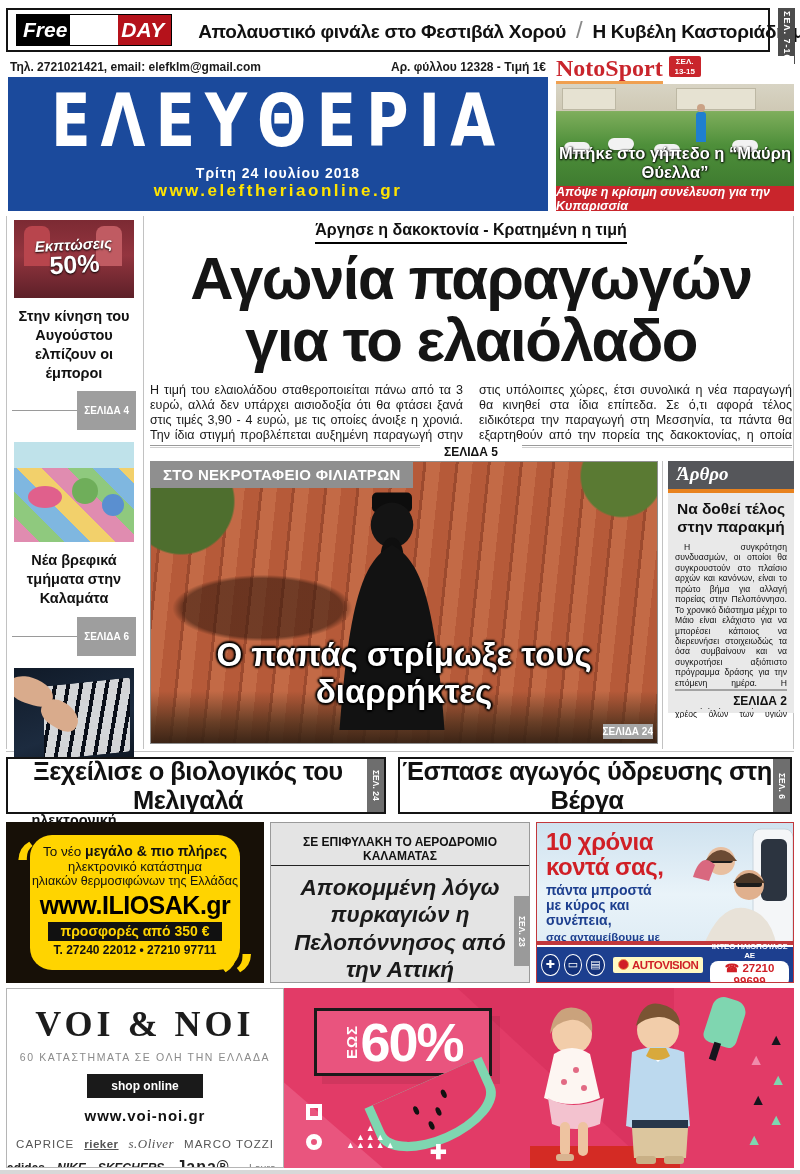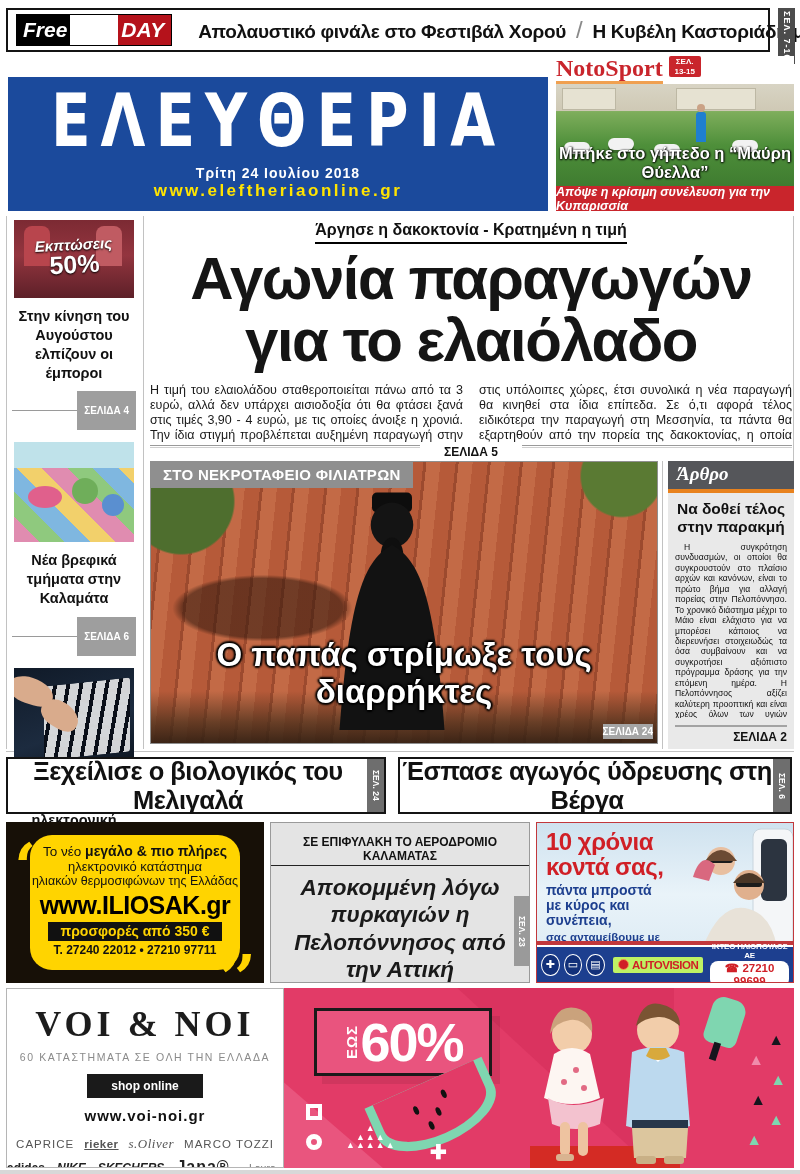--- a/index.html
+++ b/index.html
@@ -107,21 +107,21 @@
   .ps-caption { position:absolute; left:0; right:0; bottom:32px; z-index:4; text-align:center; color:#fff;
     font-weight:bold; font-size:33px; line-height:1.12;
     text-shadow:-2px 0 2px #000, 2px 0 2px #000, 0 -2px 2px #000, 0 2px 2px #000; }
   .ps-badge { position:absolute; right:4px; bottom:4px; z-index:4; background:#a5a5a5; color:#fff;
     font-size:10px; font-weight:bold; padding:2px 0; }
 
   
   .opinion { position:absolute; left:668px; top:461px; width:126px; height:289px; }
   .op-head { background:#55565a; color:#fff; font-family:"Liberation Serif", serif; font-style:italic; font-weight:bold;
     font-size:19px; padding:2px 9px 4px; border-bottom:4px solid #e8821e; }
-  .op-panel { position:relative; background:#e9e9e9; height:256px; padding:7px 7px 4px; }
+  .op-panel { position:relative; background:#e9e9e9; height:220px; padding:7px 7px 4px; }
   .op-title { font-weight:bold; font-size:15.5px; line-height:1.15; text-align:center; }
   .op-body { margin-top:6px; font-size:8.6px; line-height:1.22; text-align:justify; height:176px; overflow:hidden; text-indent:9px; }
   .op-ref { position:absolute; left:7px; right:7px; bottom:5px; border-top:2px solid #a3a3a3; text-align:right;
     font-size:12px; font-weight:bold; padding-top:3px; background:#e9e9e9; }
 
   
   .teaser { position:absolute; top:757px; height:57px; border:2px solid #141414; background:#fff; display:flex; align-items:center; }
   .teaser .txt { flex:1; text-align:center; font-weight:bold; font-size:25.5px; letter-spacing:-0.5px; padding-right:16px; }
   .teaser .vb { position:absolute; right:0; top:0; bottom:0; width:17px; background:#6e6e6e; color:#fff;
     font-size:8.5px; font-weight:bold; display:flex; align-items:center; justify-content:center; }
@@ -157,21 +157,21 @@
   .au-l3 { color:#1d3f8f; font-weight:bold; font-size:14px; margin-top:3px; }
   .au-l4 { color:#1d3f8f; font-weight:bold; font-size:14px; }
   .au-l5 { color:#1d3f8f; font-weight:bold; font-size:11.5px; margin-top:4px; }
   .au-l6 { color:#d01f26; font-weight:bold; font-size:12.5px; }
   .au-l7 { color:#d01f26; font-weight:bold; font-size:12.5px; }
   .au-photo { position:absolute; right:0; top:0; width:110px; height:124px; }
   .au-bar { position:absolute; left:0; right:0; bottom:0; height:37px; background:#1d3f8f; border-top:2px solid #fff;
     box-shadow:0 -4px 0 #c2383c; display:flex; align-items:center; gap:4px; padding:0 4px; }
   .au-ic { width:22px; height:22px; border-radius:50%; background:#12307a; border:1.5px solid #fff; color:#fff;
     font-size:11px; display:flex; align-items:center; justify-content:center; }
-  .au-brand { background:#bef264; border-radius:2px; padding:2px 5px; display:flex; align-items:center; gap:3px; margin-left:4px; }
+  .au-brand { background:#fef9c3; border-radius:2px; padding:2px 5px; display:flex; align-items:center; gap:3px; margin-left:4px; }
   .au-brand .dot { width:11px; height:11px; border-radius:50%; background:#d01f26; border:1px solid #f0a050; }
   .au-brand .t { color:#d01f26; font-weight:bold; font-size:11.5px; letter-spacing:-0.5px; }
   .au-right { margin-left:3px; text-align:center; }
   .au-company { color:#fff; font-weight:bold; font-size:8px; letter-spacing:-0.2px; }
   .au-phone { margin-top:1px; background:#fff; border-radius:8px; color:#d01f26; font-weight:bold; font-size:11.5px; padding:0 5px; }
 
   
   .vn-left { position:absolute; left:6px; top:988px; width:278px; height:180px; background:#fff; border:1px solid #b5b5b5;
     text-align:center; overflow:hidden; }
   .vn-title { font-family:"Liberation Serif", serif; font-weight:bold; font-size:36px; letter-spacing:4px; margin-top:14px; color:#1c1c1c; }
@@ -221,20 +221,24 @@
     <div class="freeday">
       <span class="fd-free">Free</span>
         <span class="fd-day">DAY</span>
     </div>
     <div class="topstrip-text">
       <span>Απολαυστικό φινάλε στο Φεστιβάλ Χορού</span><span class="slash">/</span><span>Η Κυβέλη Καστοριάδη μιλά στην “Ε”</span>
     </div>
   </header>
   <div class="top-vbadge vtext">ΣΕΛ. 7-10</div>
 
+  <div class="contactline">
+    <span>Τηλ. 2721021421, email: elefklm@gmail.com</span>
+    <span>Αρ. φύλλου 12328  -  Τιμή 1€</span>
+  </div>
   <div class="bluebox">
     <div class="paper-title">ΕΛΕΥΘΕΡΙΑ</div>
     <div class="paper-date">Τρίτη 24 Ιουλίου 2018</div>
     <div class="paper-url">www.eleftheriaonline.gr</div>
   </div>
 
   <section class="notosport">
     <div class="ns-head">
       <span class="ns-title">NotoSport</span>
       <span class="ns-badge">ΣΕΛ. 13-15</span>

